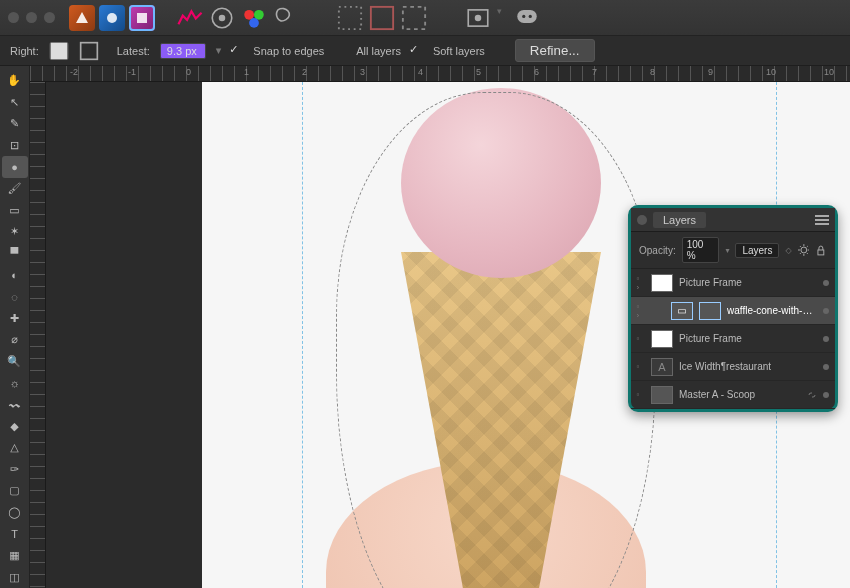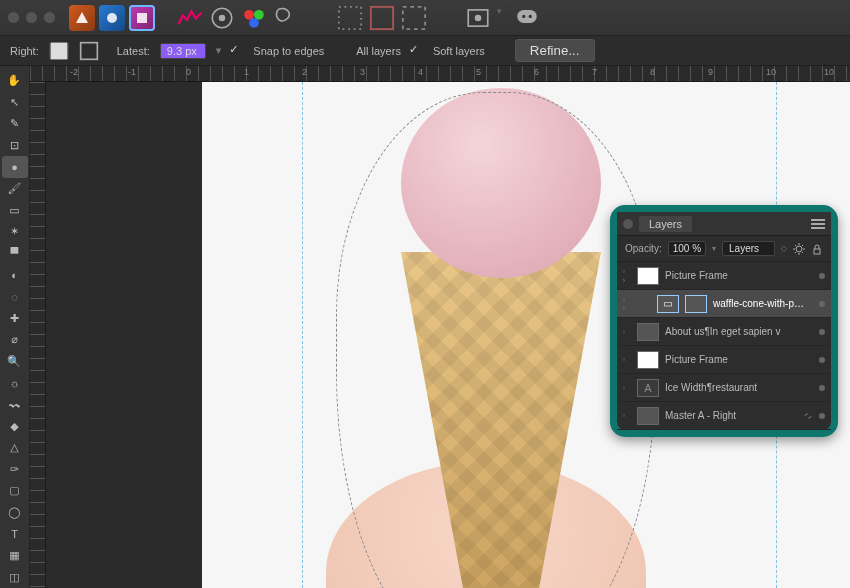--- a/index.html
+++ b/index.html
@@ -42,21 +42,21 @@
 .pasteboard{position:absolute;left:156px;top:0;right:0;bottom:0;background:#f6f6f6;}
 .guide-v{position:absolute;top:0;bottom:0;border-left:1px dashed #35a0db; opacity:.6;}
 .sel-marquee{position:absolute;border:1px dashed #888;border-radius:46% 46% 40% 40% / 40% 40% 50% 50%;left:290px;top:10px;width:320px;height:560px;}
 
 
 .scoop{position:absolute;left:355px;top:6px;width:200px;height:190px;border-radius:50%;background:radial-gradient(circle at 40% 30%,#f4d5da,#e6b6c0 60%,#d9a2ae);}
 .cone{position:absolute;left:330px;top:170px;width:250px;height:380px;background:linear-gradient(#e9c788,#caa05d);clip-path:polygon(10% 0,90% 0,62% 100%,38% 100%);background-image:repeating-linear-gradient(45deg,rgba(0,0,0,.06) 0 12px,transparent 12px 24px),repeating-linear-gradient(-45deg,rgba(0,0,0,.06) 0 12px,transparent 12px 24px),linear-gradient(#e9c788,#caa05d);}
 .hand{position:absolute;left:280px;top:380px;width:320px;height:220px;background:radial-gradient(circle at 50% 30%,#f7d7c8,#eec2ae);border-radius:50% 50% 30% 30%;}
 
 
-.panel{position:absolute;right:12px;top:205px;width:228px;background:#2d2d2d;border:7px solid #0f766e;border-radius:15px;box-shadow:0 4px 12px rgba(0,0,0,.4);}
+.panel{position:absolute;right:12px;top:205px;width:210px;background:#2d2d2d;border:3px solid #0f766e;border-radius:10px;box-shadow:0 4px 12px rgba(0,0,0,.4);}
 .panel-head{display:flex;align-items:center;height:24px;border-bottom:1px solid #1c1c1c;background:#333;padding:0 6px;gap:6px;}
 .panel-tab{background:#444;padding:2px 10px;border-radius:2px;font-size:11px;}
 .panel-close{width:10px;height:10px;border-radius:50%;background:#555;}
 .panel-menu{margin-left:auto;display:flex;flex-direction:column;gap:2px;}
 .panel-menu span{width:14px;height:2px;background:#aaa;display:block;}
 .panel-ctrl{display:flex;align-items:center;gap:6px;padding:5px 8px;border-bottom:1px solid #222;font-size:10px;color:#aaa;}
 .opac-box{background:#1e1e1e;border:1px solid #444;padding:1px 4px;border-radius:2px;color:#ddd;}
 .blend{flex:1;background:#1e1e1e;border:1px solid #444;padding:1px 6px;border-radius:2px;color:#ddd;}
 .panel-ctrl svg{width:12px;height:12px;fill:#aaa;}
 .layer{display:flex;align-items:center;height:28px;border-bottom:1px solid #262626;padding-right:6px;gap:6px;font-size:10px;color:#bbb;}
@@ -278,39 +278,33 @@
       <div class="layer sel">
         <div class="ly-gutter">▫<br>›</div>
         <span class="indent"></span>
         <div class="ly-thumb">▭</div>
         <div class="ly-thumb"></div>
         <span class="ly-name">waffle-cone-with-p…</span>
         <span class="ly-dot"></span>
       </div>
       <div class="layer">
         <div class="ly-gutter">▫<br></div>
-        <div class="ly-thumb"></div>
-        <span class="ly-name">About us¶In eget sapien v</span>
-        <span class="ly-dot"></span>
-      </div>
-      <div class="layer">
-        <div class="ly-gutter">▫<br></div>
         <div class="ly-thumb pf"></div>
         <span class="ly-name">Picture Frame</span>
         <span class="ly-dot"></span>
       </div>
       <div class="layer">
         <div class="ly-gutter">▫<br></div>
         <div class="ly-thumb txt">A</div>
         <span class="ly-name">Ice Width¶restaurant</span>
         <span class="ly-dot"></span>
       </div>
       <div class="layer">
         <div class="ly-gutter">▫<br></div>
         <div class="ly-thumb"></div>
-        <span class="ly-name">Master A - Right</span>
+        <span class="ly-name">Master A - Scoop</span>
         <svg class="ly-link" viewBox="0 0 10 10">
           <path d="M2 5a2 2 0 0 1 2-2h1M8 5a2 2 0 0 1-2 2H5" stroke="#aaa" fill="none"></path>
         </svg>
         <span class="ly-dot"></span>
       </div>
     </div>
 </div>
 
 </body></html>

